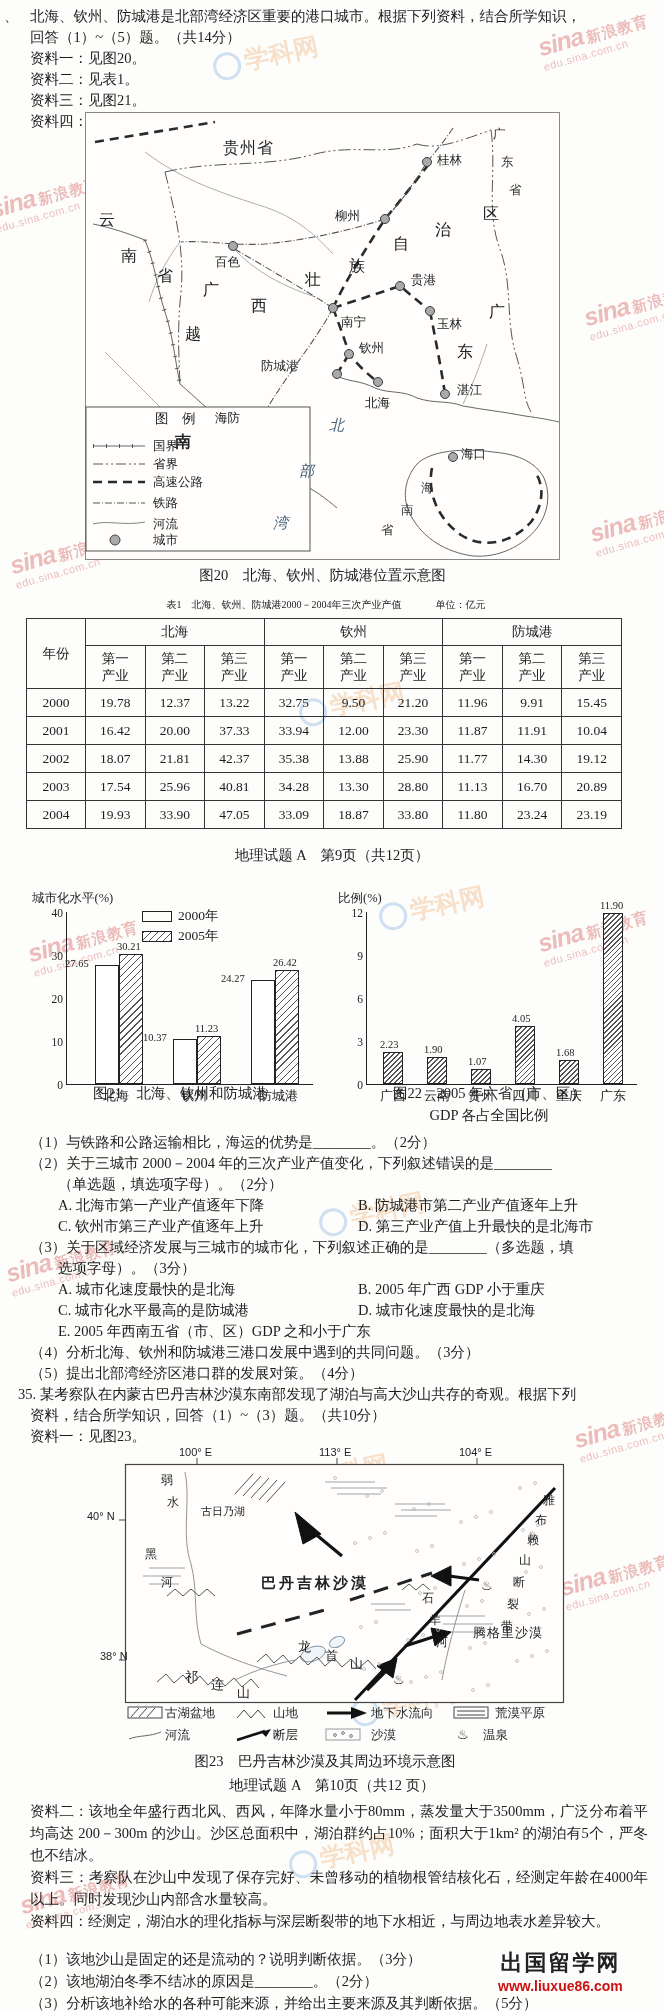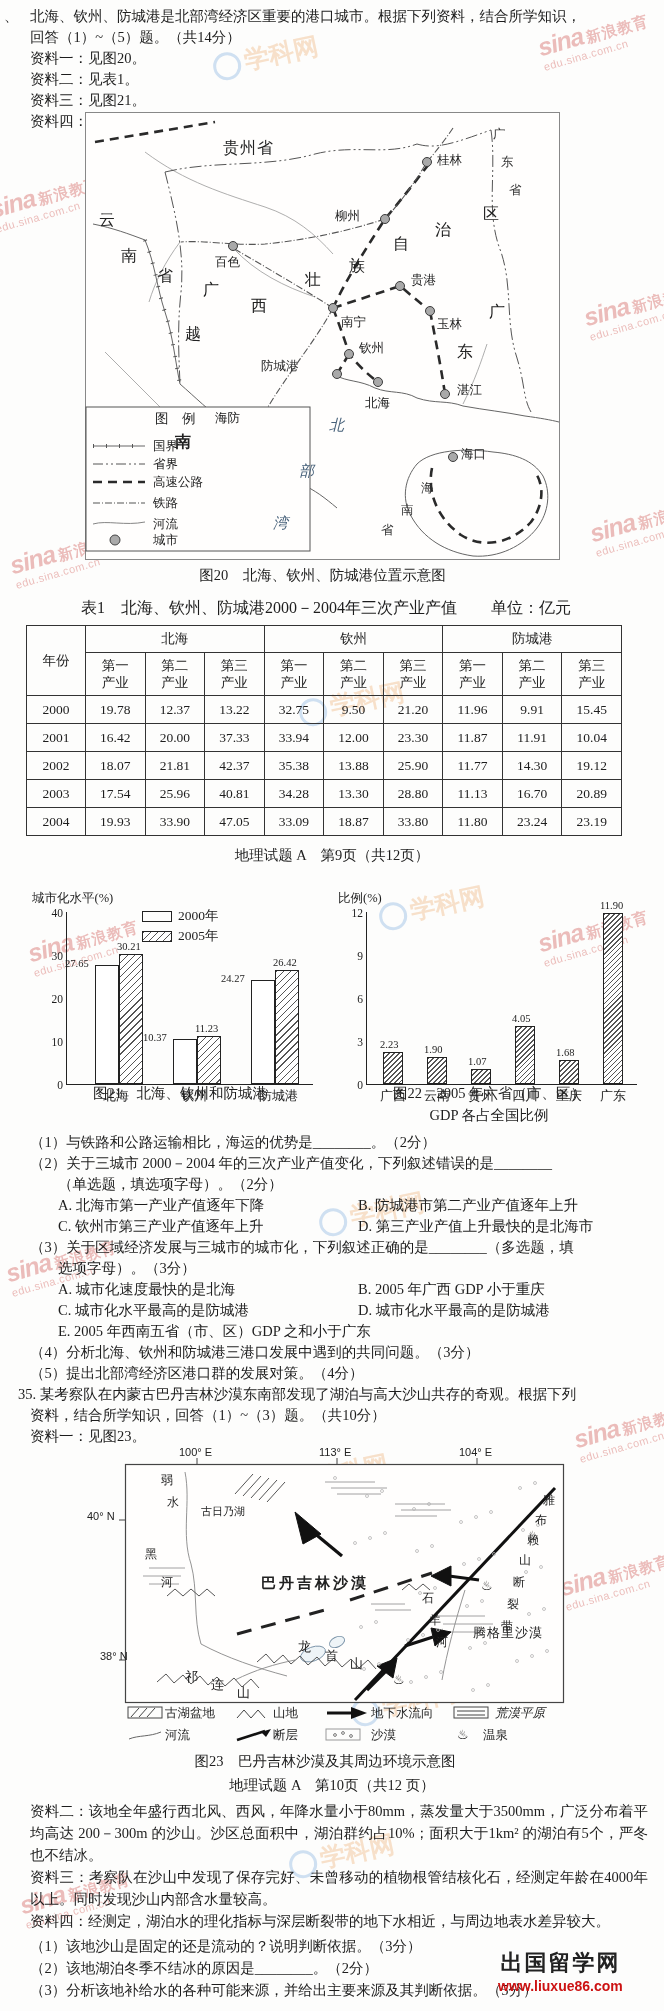--- a/index.html
+++ b/index.html
@@ -33,21 +33,21 @@
   .ml.coord{font-size:11px;font-family:"Liberation Sans",sans-serif;color:#222;}
   .ml.sm{font-size:11px;}
   .ml.sm2{font-size:13px;letter-spacing:1px;}
   .ml.big2{font-size:15px;font-weight:bold;letter-spacing:3px;}
   .ml.vs{font-size:12px;}
   .ml.mt{font-size:13px;}
   .figcap{position:absolute;font-size:14.5px;text-align:center;z-index:4;}
   .legend-label{position:absolute;font-size:12.5px;z-index:5;white-space:nowrap;}
   
   #table1-wrap{z-index:4;}
-  #table1-title{font-size:16px;text-align:center;margin-bottom:6px;}
+  #table1-title{font-size:10px;text-align:center;margin-bottom:6px;}
   #table1-title .unit{margin-left:34px;}
   table.dt{border-collapse:collapse;width:596px;table-layout:fixed;}
   table.dt th,table.dt td{border:1px solid #333;font-weight:normal;text-align:center;
       font-size:13.5px;padding:0;}
   table.dt .grp{height:26px;}
   table.dt .sub{height:42px;line-height:17px;}
   table.dt td{height:27px;}
   
   #charts{z-index:4;}
   .chart{position:relative;}
@@ -438,21 +438,21 @@
     <p>D. 第三产业产值上升最快的是北海市</p>
   </div>
   <p>（3）关于区域经济发展与三城市的城市化，下列叙述正确的是________（多选题，填</p>
   <p class="indent">选项字母）。（3分）</p>
   <div class="optrow indent">
     <p class="o1">A. 城市化速度最快的是北海</p>
     <p>B. 2005 年广西 GDP 小于重庆</p>
   </div>
   <div class="optrow indent">
     <p class="o1">C. 城市化水平最高的是防城港</p>
-    <p>D. 城市化水平最高的是防城港</p>
+    <p>D. 城市化速度最快的是北海</p>
   </div>
   <p class="indent">E. 2005 年西南五省（市、区）GDP 之和小于广东</p>
   <p>（4）分析北海、钦州和防城港三港口发展中遇到的共同问题。（3分）</p>
   <p>（5）提出北部湾经济区港口群的发展对策。（4分）</p>
   <p style="margin-left:-12px;">35. 某考察队在内蒙古巴丹吉林沙漠东南部发现了湖泊与高大沙山共存的奇观。根据下列</p>
   <p>资料，结合所学知识，回答（1）~（3）题。（共10分）</p>
   <p>资料一：见图23。</p>
 </div>
 
 <div id="map23" class="abs mapbox" style="left:85px;top:1448px;width:480px;height:300px;">
@@ -629,21 +629,21 @@
     <svg class="abs" style="left:240px;top:258px;" width="44" height="14">
         <line x1="2" y1="7" x2="28" y2="7" stroke="#111" stroke-width="3"></line>
         <polygon points="42,7 26,1 26,13" fill="#111"></polygon>
       </svg>
     <span class="legend-label" style="left:286px;top:257px;">地下水流向</span>
     <svg class="abs" style="left:368px;top:258px;" width="40" height="14">
         <rect x="1" y="1" width="34" height="11" fill="none" stroke="#444"></rect>
         <line x1="4" y1="5" x2="32" y2="5" stroke="#444"></line>
         <line x1="4" y1="9" x2="32" y2="9" stroke="#444"></line>
       </svg>
-    <span class="legend-label" style="left:410px;top:257px;font-style:italic;">荒漠平原</span>
+    <span class="legend-label" style="left:410px;top:257px;">荒漠平原</span>
     <svg class="abs" style="left:42px;top:280px;" width="40" height="14">
         <path d="M2,11 C12,7 22,9 34,4" stroke="#666" fill="none"></path>
       </svg>
     <span class="legend-label" style="left:80px;top:279px;">河流</span>
     <svg class="abs" style="left:150px;top:280px;" width="40" height="14">
         <line x1="2" y1="12" x2="30" y2="3" stroke="#111" stroke-width="2.6"></line>
         <polygon points="36,1 26,4 31,9" fill="#111"></polygon>
       </svg>
     <span class="legend-label" style="left:188px;top:279px;">断层</span>
     <svg class="abs" style="left:240px;top:280px;" width="40" height="14">
@@ -659,21 +659,21 @@
     <span class="legend-label" style="left:398px;top:279px;">温泉</span>
   </div>
 </div>
 <div class="figcap" style="left:85px;top:1752px;width:480px;">图23　巴丹吉林沙漠及其周边环境示意图</div>
 <div class="footer" style="top:1776px;">地理试题 A　第10页（共12 页）</div>
 
 <div class="abs txt" style="left:30px;top:1800px;width:618px;line-height:22px;text-align:justify;">
   <p>资料二：该地全年盛行西北风、西风，年降水量小于80mm，蒸发量大于3500mm，广泛分布着平均高达 200－300m 的沙山。沙区总面积中，湖泊群约占10%；面积大于1km² 的湖泊有5个，严冬也不结冰。</p>
   <p>资料三：考察队在沙山中发现了保存完好、未曾移动的植物根管结核化石，经测定年龄在4000年以上。同时发现沙山内部含水量较高。</p>
   <p>资料四：经测定，湖泊水的理化指标与深层断裂带的地下水相近，与周边地表水差异较大。</p>
-  <p style="margin-top:3px;">（1）该地沙山是固定的还是流动的？说明判断依据。（3分）</p>
+  <p style="margin-top:16px;">（1）该地沙山是固定的还是流动的？说明判断依据。（3分）</p>
   <p>（2）该地湖泊冬季不结冰的原因是________。（2分）</p>
   <p>（3）分析该地补给水的各种可能来源，并给出主要来源及其判断依据。（5分）</p>
 </div>
 
 <div id="liuxue" style="left:498px;top:1948px;">
   <div class="n">出国留学网</div>
   <div class="u">www.liuxue86.com</div>
 </div>
 
 </body></html>

